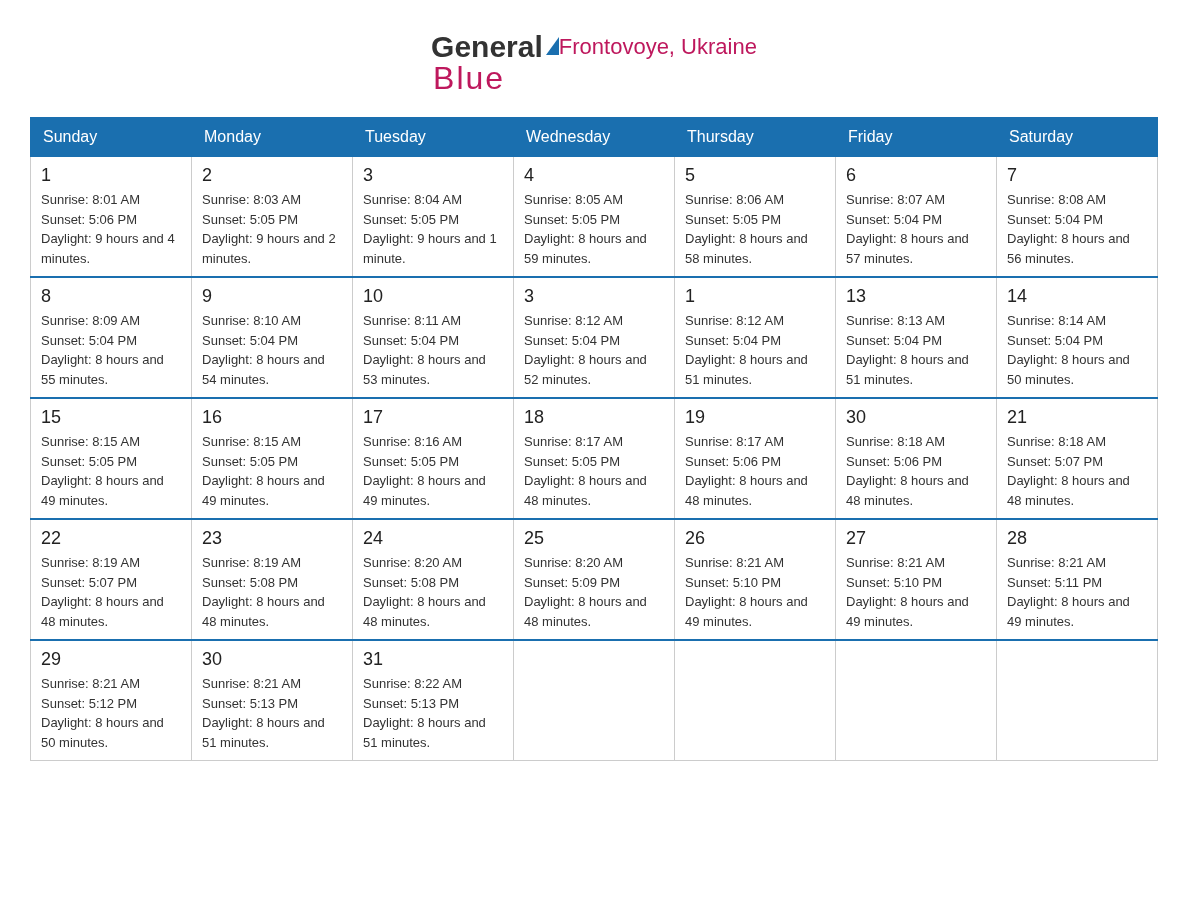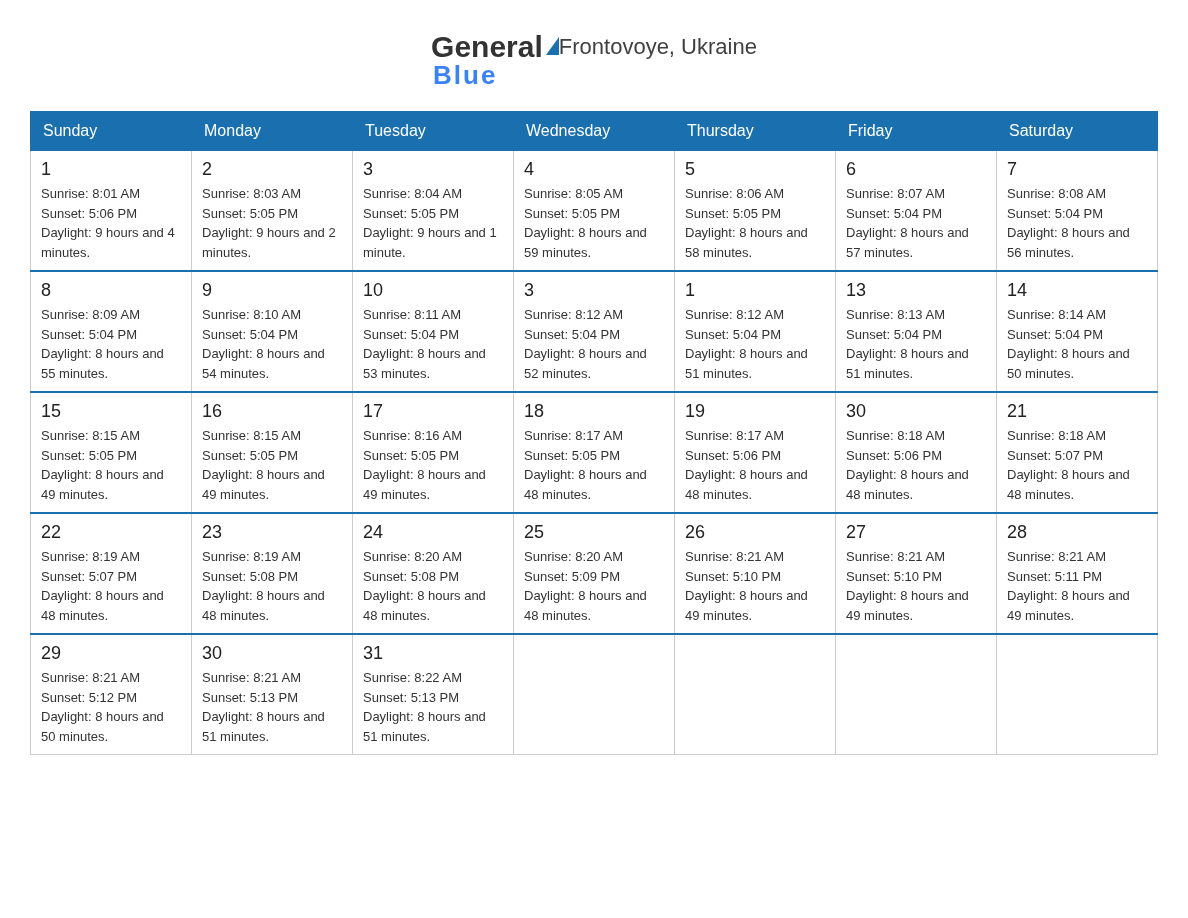--- a/index.html
+++ b/index.html
@@ -25,21 +25,21 @@
       text-align: right;
     }
     .month-title {
       font-size: 52px;
       font-weight: normal;
       color: #222;
       line-height: 1.1;
     }
     .location {
       font-size: 22px;
-      color: #404040;
+      color: #be185d;
       margin-top: 4px;
     }
     table {
       width: 100%;
       border-collapse: collapse;
     }
     th {
       background-color: #1a6faf;
       color: #fff;
       padding: 10px 12px;
@@ -80,21 +80,21 @@
   </style>
 </head>
 <body>
 
 <div class="header">
   <div class="logo">
     <div style="display:flex; align-items:center; font-size:30px; font-weight:bold; color:#333;">
       <span style="color:#333;">General</span>
       <span style="display:inline-block; width:0; height:0; border-left:13px solid transparent; border-right:0px solid transparent; border-bottom:18px solid #1a6faf; margin-left:3px; margin-bottom:3px;"></span>
     </div>
-    <div style="color:#3b82f6; font-size:26px; font-weight:bold; letter-spacing:2px; margin-top:-4px; margin-left:2px;">Blue</div>
+    <div style="color:#be185d; font-size:32px; font-weight:normal; letter-spacing:2px; margin-top:-4px; margin-left:2px;">Blue</div>
   </div>
   <div class="title-section">
     <div class="location">Frontovoye, Ukraine</div>
   </div>
 </div>
 
 <table>
   <thead>
     <tr>
       <th>Sunday</th>

